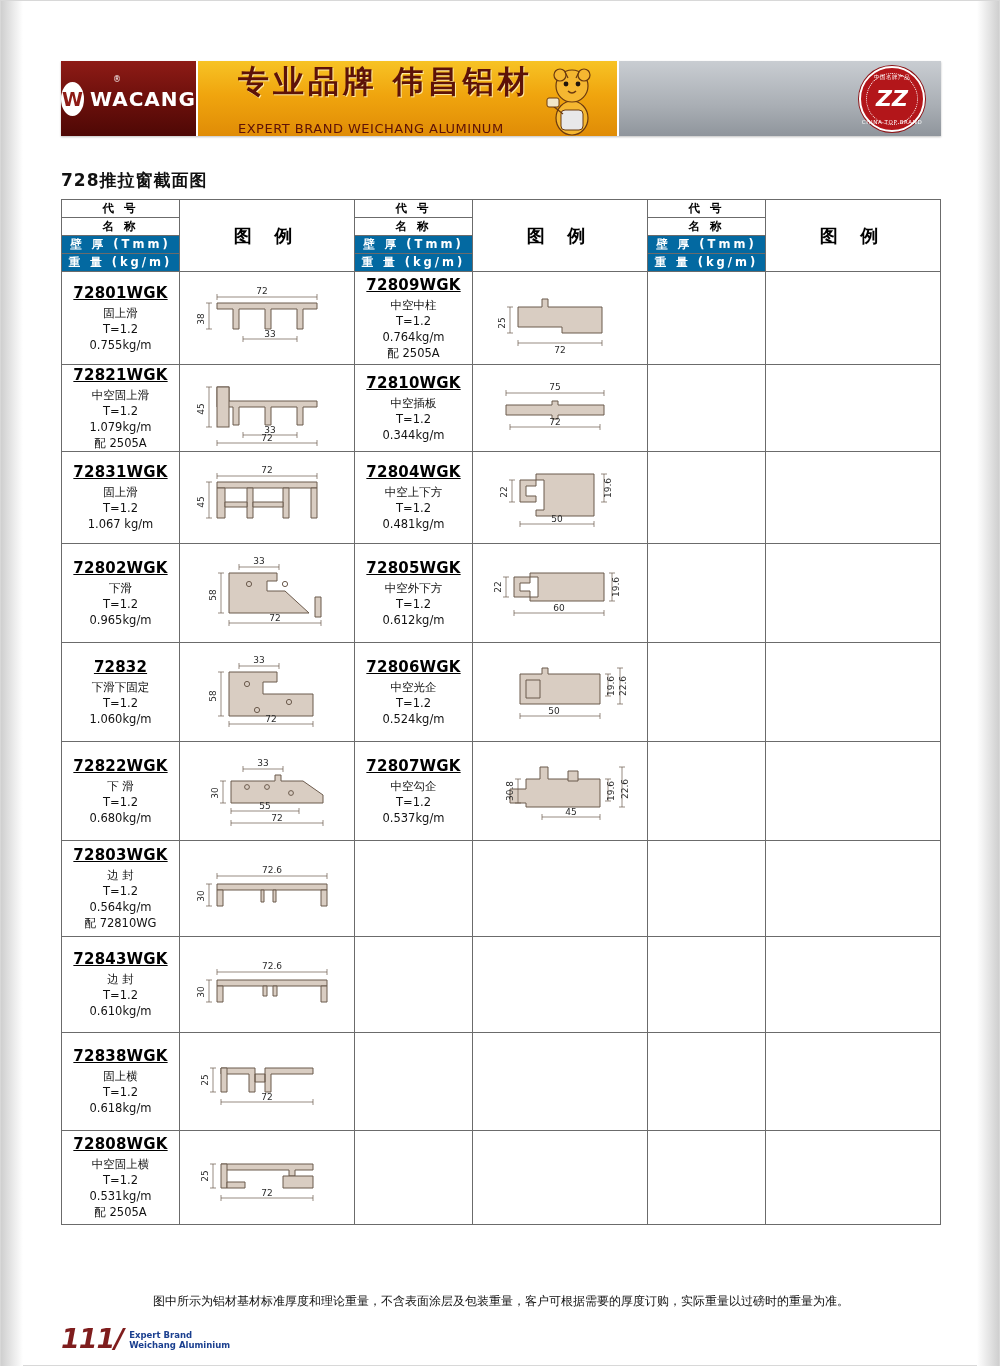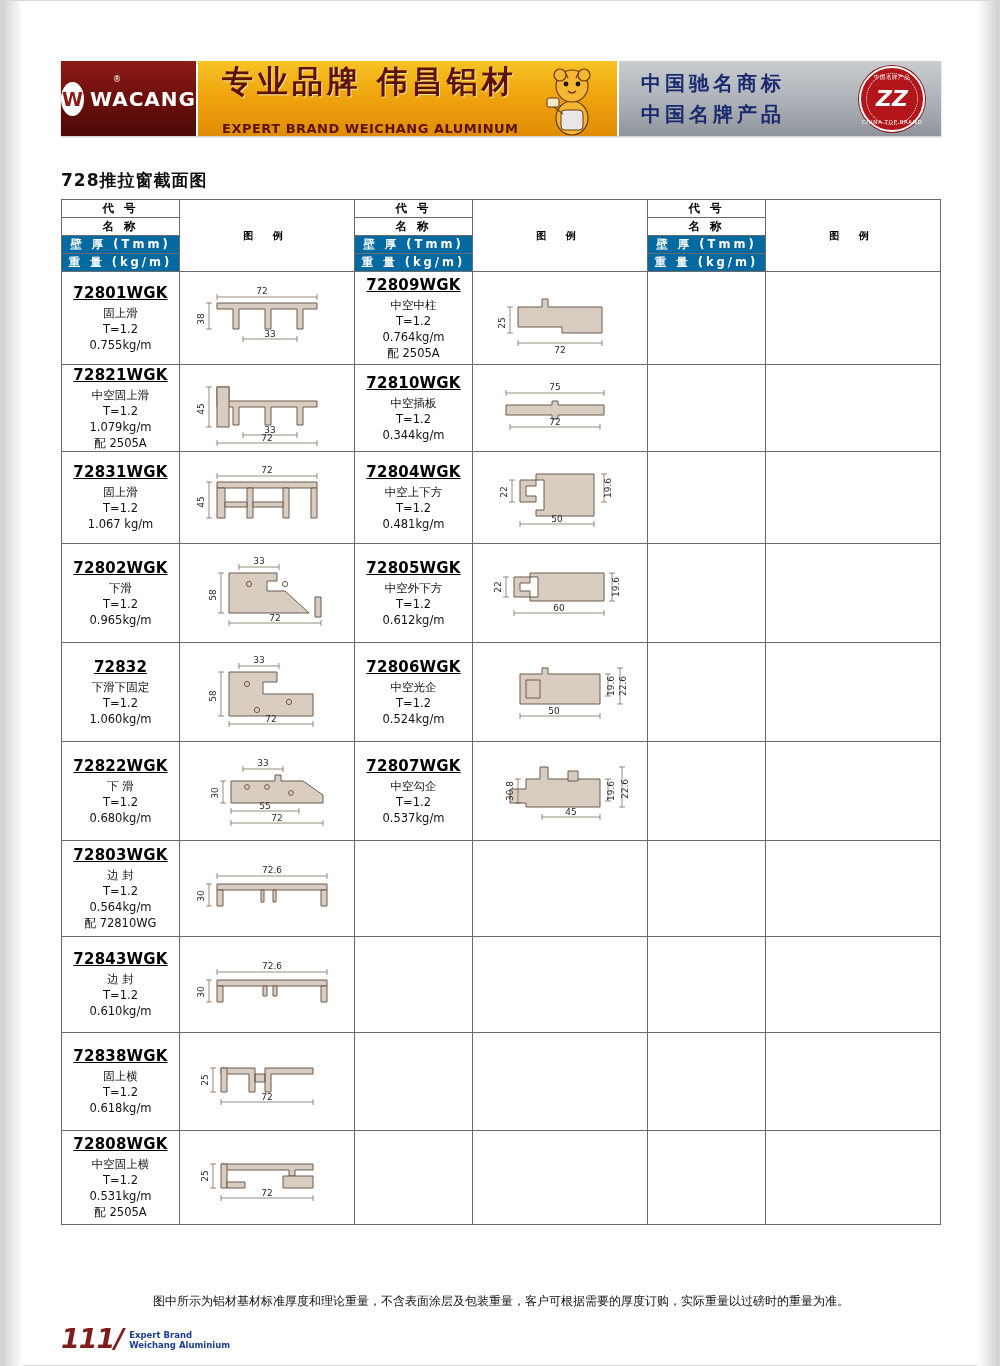--- a/index.html
+++ b/index.html
@@ -40,30 +40,30 @@
     color:#fff;font-size:20px;font-weight:bold;letter-spacing:1px;
   }
   .logo-reg{
     position:absolute;left:52px;top:14px;color:#fff;font-size:8px;
   }
   .banner-mid{
     flex:1;
     background:linear-gradient(180deg,#f7c325 0%,#f0a50e 45%,#e08c06 100%);
     position:relative;
     display:flex;flex-direction:column;justify-content:center;
-    padding-left:24px;
+    padding-left:40px;
     border-left:2px solid #fff;
   }
   .banner-cn{
     font-size:31px;font-weight:bold;color:#5d1208;letter-spacing:4px;
     text-shadow:1px 1px 0 #ffe9a0;
     font-family:"DejaVu Sans","Liberation Sans",sans-serif;
   }
   .banner-en{
-    font-size:13px;font-weight:bold;color:#5d1208;letter-spacing:.5px;margin-top:18px;
+    font-size:13px;font-weight:normal;color:#5d1208;letter-spacing:.5px;margin-top:18px;
   }
   .mascot{
     position:absolute;right:14px;bottom:0;width:62px;height:72px;
   }
   .banner-right{
     width:300px;
     background:linear-gradient(180deg,#c9cdd2 0%,#a9aeb4 60%,#8f959c 100%);
     display:flex;align-items:center;justify-content:flex-start;
     padding-left:22px;position:relative;
     border-left:2px solid #fff;
@@ -119,21 +119,21 @@
   }
   .hdr-stack div{
     height:17px;line-height:17px;text-align:center;
     font-size:11.5px;font-weight:bold;
     border-bottom:1px solid #6b6b6b;
   }
   .hdr-stack div:last-child{border-bottom:none;}
   .hdr-stack .h1{background:#ffffff;color:#000;letter-spacing:3px;}
   .hdr-stack .h2{background:#0369a1;color:#fff;letter-spacing:3px;}
   .hdr-fig{
-    text-align:center;font-size:10px;font-weight:bold;letter-spacing:8px;
+    text-align:center;font-size:18px;font-weight:bold;letter-spacing:8px;
     vertical-align:middle;
   }
 
   .code-cell{
     text-align:center;vertical-align:middle;
     padding:6px 2px;
   }
   .code-cell .code{
     font-size:15px;font-weight:bold;letter-spacing:.2px;margin-bottom:3px;text-decoration:underline;
   }
@@ -198,24 +198,20 @@
         <circle cx="43" cy="11" r="6" fill="#f5b731" stroke="#6b3a10" stroke-width="1.2"></circle>
         <circle cx="25" cy="20" r="2.4" fill="#20150c"></circle>
         <circle cx="37" cy="20" r="2.4" fill="#20150c"></circle>
         <path d="M27 27 q4 4 8 0" stroke="#6b3a10" stroke-width="1.4" fill="none"></path>
         <path d="M24 8 l3 6 M38 8 l-3 6" stroke="#6b3a10" stroke-width="1.2"></path>
         <path d="M12 42 l10 8" stroke="#6b3a10" stroke-width="1.2" fill="none"></path>
         <rect x="6" y="34" width="12" height="9" rx="2" fill="#f2e7c8" stroke="#6b3a10" stroke-width="1"></rect>
       </svg>
     </div>
     <div class="banner-right">
-      <div class="lines">
-        <div>中国驰名商标</div>
-        <div>中国名牌产品</div>
-      </div>
       <div class="seal">
         <div class="ring"></div>
         <div class="txt-top">中国名牌产品</div>
         <div class="mark">ZZ</div>
         <div class="txt">CHINA TOP BRAND</div>
       </div>
     </div>
   </div>
 
   <div class="page-title">728推拉窗截面图</div>

